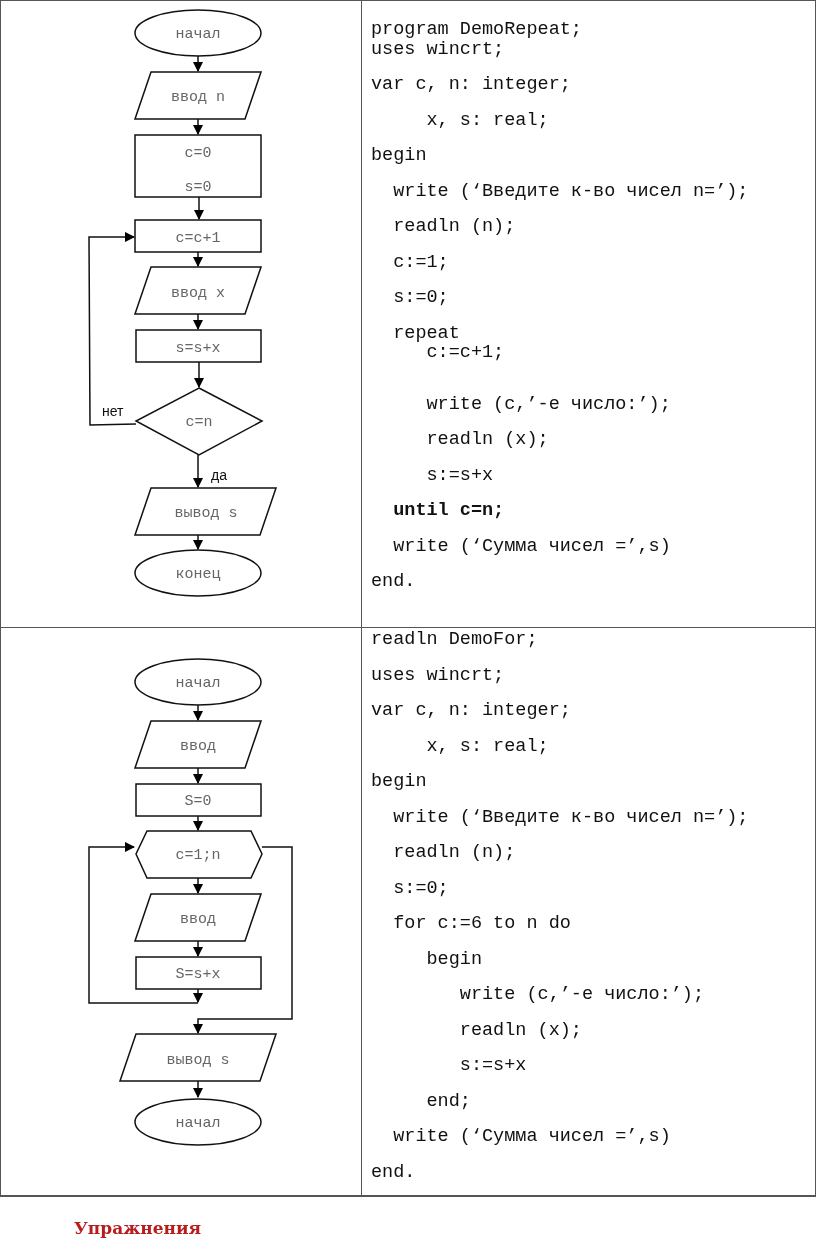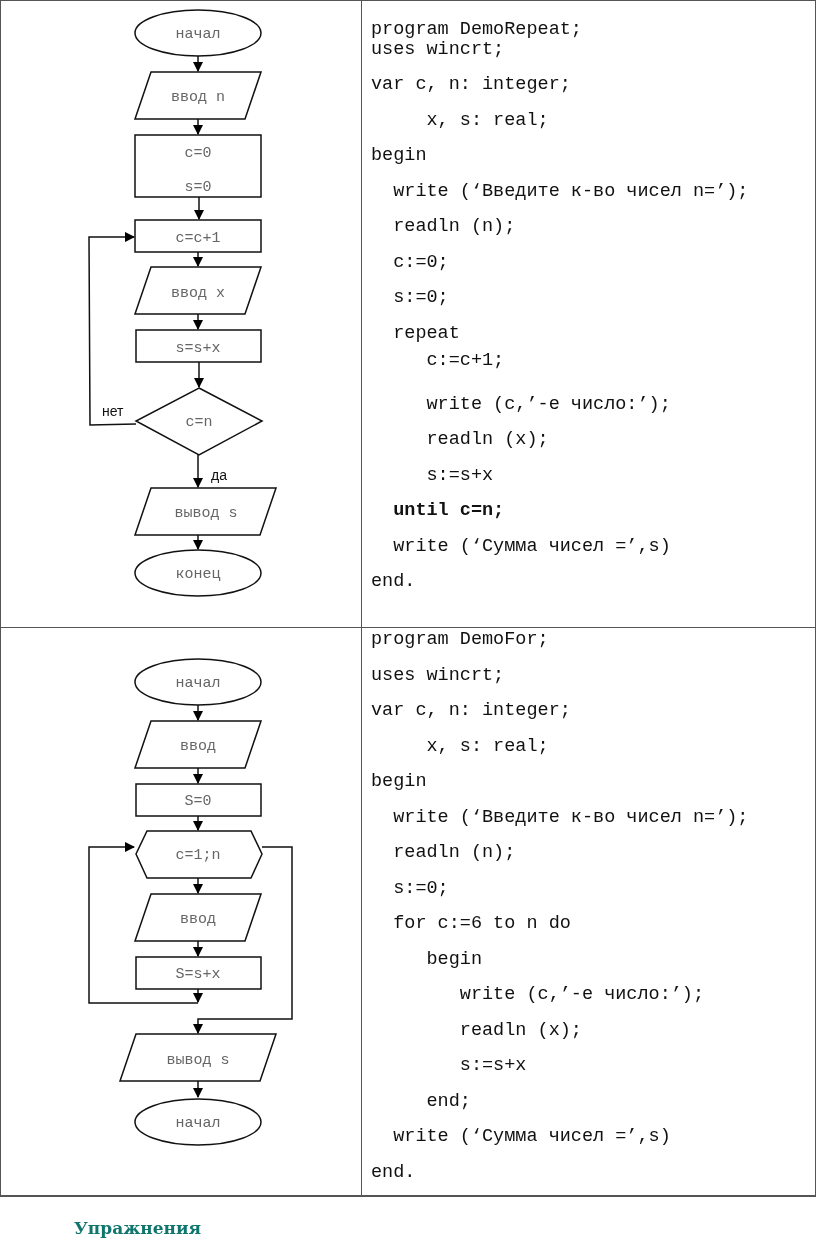--- a/index.html
+++ b/index.html
@@ -4,21 +4,21 @@
 <style>
   html, body { margin: 0; padding: 0; background: #ffffff; }
   body { width: 816px; height: 1256px; position: relative; overflow: hidden; }
   .tbl { position: absolute; left: 0; top: 0; width: 816px; height: 1196px; }
   .border-line { position: absolute; background: #555; }
   .cell-code { position: absolute; left: 371px; font-family: "Liberation Mono", "DejaVu Sans Mono", monospace; font-size: 18.5px; color: #111; }
   .code-line { position: absolute; white-space: pre; left: 0; line-height: 20px; }
   svg.flow { position: absolute; left: 0; top: 0; }
   .fc-text { font-family: "Liberation Mono", "DejaVu Sans Mono", monospace; font-size: 15px; fill: #666; }
   .fc-label { font-family: "Liberation Sans", "DejaVu Sans", sans-serif; font-size: 14px; fill: #111; }
-  .heading { position: absolute; left: 74px; top: 1218px; font-family: "DejaVu Serif", "Liberation Serif", serif; font-weight: bold; font-size: 17px; color: #0f766e; }
+  .heading { position: absolute; left: 74px; top: 1218px; font-family: "DejaVu Serif", "Liberation Serif", serif; font-weight: bold; font-size: 17px; color: #b91c1c; }
 </style>
 </head>
 <body>
 
 <div class="tbl">
   <div class="border-line" style="left:0;top:0;width:816px;height:1px;"></div>
   <div class="border-line" style="left:0;top:0;width:1px;height:1196px;"></div>
   <div class="border-line" style="left:815px;top:0;width:1px;height:1196px;"></div>
   <div class="border-line" style="left:0;top:1195px;width:816px;height:2px;"></div>
   <div class="border-line" style="left:0;top:627px;width:816px;height:1px;"></div>
@@ -95,33 +95,33 @@
 </svg>
 
 <div class="cell-code" style="top:4px;" id="code0">
     <div class="code-line" style="top: 16px;">program DemoRepeat;</div>
     <div class="code-line" style="top: 35.5px;">uses wincrt;</div>
     <div class="code-line" style="top: 71px;">var c, n: integer;</div>
     <div class="code-line" style="top: 106.5px;">     x, s: real;</div>
     <div class="code-line" style="top: 142px;">begin</div>
     <div class="code-line" style="top: 177.5px;">  write (‘Введите к-во чисел n=’);</div>
     <div class="code-line" style="top: 213px;">  readln (n);</div>
-    <div class="code-line" style="top: 248.5px;">  c:=0;</div>
+    <div class="code-line" style="top: 248.5px;">  c:=1;</div>
     <div class="code-line" style="top: 284px;">  s:=0;</div>
     <div class="code-line" style="top: 319.5px; text-align: center;">  repeat</div>
-    <div class="code-line" style="top: 347px;">     c:=c+1;</div>
+    <div class="code-line" style="top: 339px;">     c:=c+1;</div>
     <div class="code-line" style="top: 390.5px;">     write (c,’-е число:’);</div>
     <div class="code-line" style="top: 426px;">     readln (x);</div>
     <div class="code-line" style="top: 461.5px;">     s:=s+x</div>
     <div class="code-line" style="top: 497px; font-weight: bold;">  until c=n;</div>
     <div class="code-line" style="top: 532.5px;">  write (‘Сумма чисел =’,s)</div>
     <div class="code-line" style="top: 568px;">end.</div>
   </div>
 <div class="cell-code" style="top:630px;" id="code1">
-    <div class="code-line" style="top: 0px;">program DemoFor;</div>
+    <div class="code-line" style="top: 0px;">readln DemoFor;</div>
     <div class="code-line" style="top: 35.5px;">uses wincrt;</div>
     <div class="code-line" style="top: 71px;">var c, n: integer;</div>
     <div class="code-line" style="top: 106.5px;">     x, s: real;</div>
     <div class="code-line" style="top: 142px;">begin</div>
     <div class="code-line" style="top: 177.5px;">  write (‘Введите к-во чисел n=’);</div>
     <div class="code-line" style="top: 213px;">  readln (n);</div>
     <div class="code-line" style="top: 248.5px;">  s:=0;</div>
     <div class="code-line" style="top: 284px;">  for c:=6 to n do</div>
     <div class="code-line" style="top: 319.5px;">     begin</div>
     <div class="code-line" style="top: 355px;">        write (c,’-е число:’);</div>

